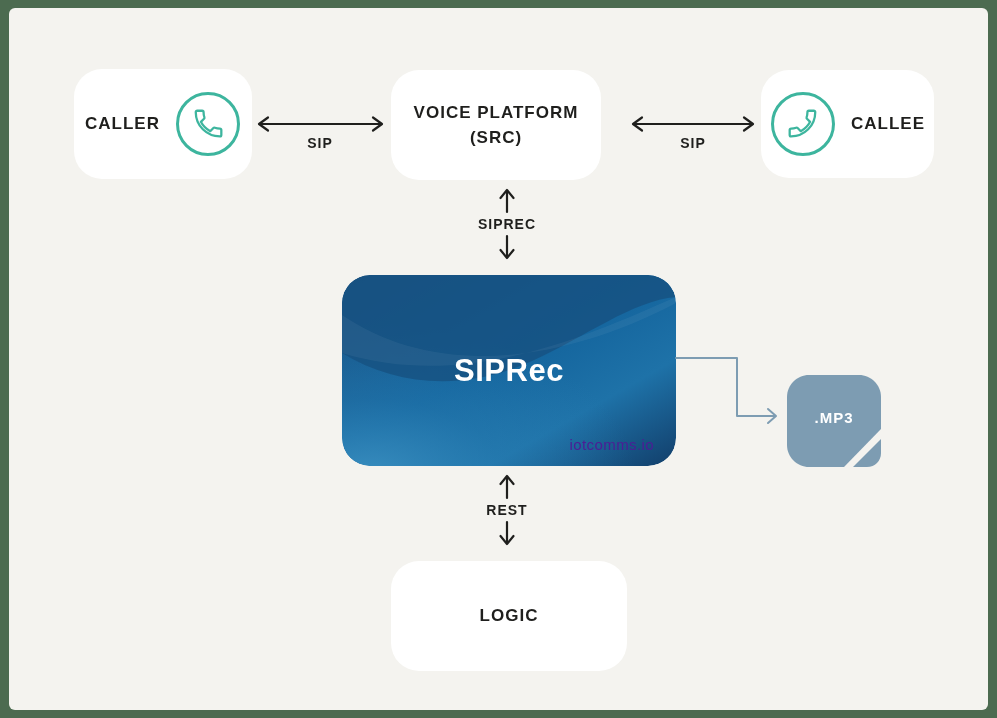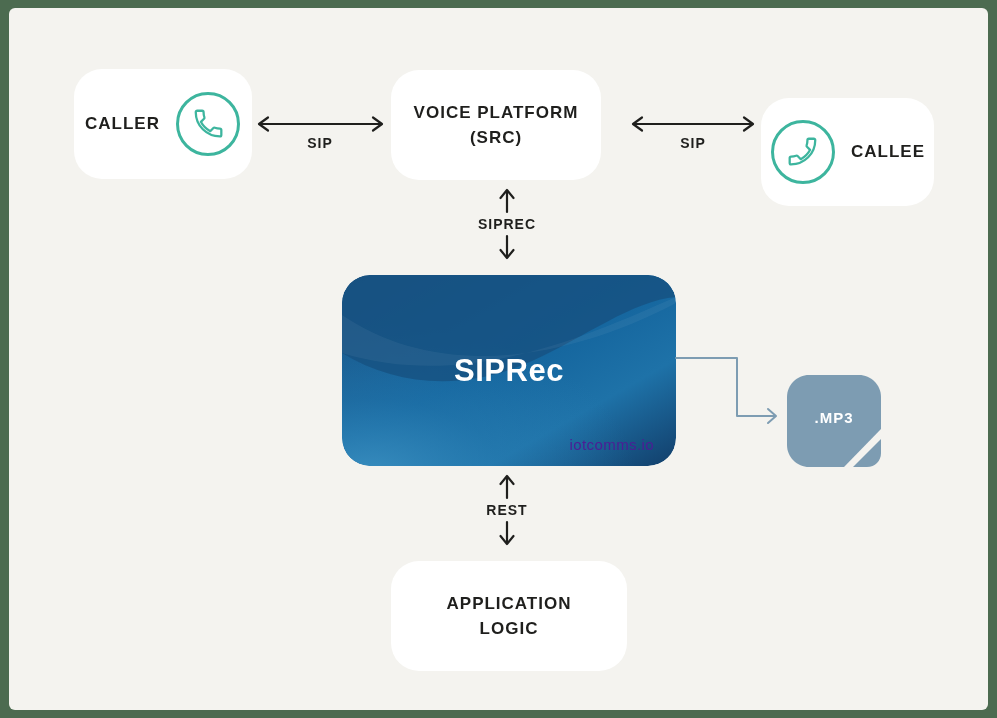--- a/index.html
+++ b/index.html
@@ -18,21 +18,21 @@
   .node{
     position:absolute;background:#ffffff;border-radius:28px;
     display:flex;align-items:center;justify-content:center;
   }
   .node-label{
     font-weight:700;font-size:17px;letter-spacing:1px;
     color:#1f1f1d;text-align:center;line-height:1.5;
   }
   .node-caller{left:65px;top:61px;width:178px;height:110px;gap:15px;}
   .node-voice{left:382px;top:62px;width:210px;height:110px;flex-direction:column;}
-  .node-callee{left:752px;top:62px;width:173px;height:108px;gap:15px;margin-top:28px;}
+  .node-callee{left:752px;top:62px;width:173px;height:108px;gap:15px;}
   .node-app{left:382px;top:553px;width:236px;height:110px;flex-direction:column;}
 
   .siprec-box{
     position:absolute;left:333px;top:267px;width:334px;height:191px;
     border-radius:28px;overflow:hidden;
   }
   .siprec-bg{position:absolute;inset:0;}
   .siprec-title{
     position:absolute;inset:0;display:flex;align-items:center;justify-content:center;
     color:#ffffff;font-weight:700;font-size:31px;letter-spacing:0.5px;
@@ -189,18 +189,17 @@
       <span class="edge-label">REST</span>
       <svg width="20" height="28" viewBox="0 0 20 28">
         <g stroke="#1f1f1d" stroke-width="2.2" fill="none" stroke-linecap="round" stroke-linejoin="round">
           <line x1="10" y1="2" x2="10" y2="23"></line>
           <polyline points="3.5,16 10,24 16.5,16"></polyline>
         </g>
       </svg>
     </div>
 
     <div class="node node-app">
-      <span class="node-label">APPLICATION</span>
       <span class="node-label">LOGIC</span>
     </div>
 
   </div>
 </div>
 
 </body></html>

